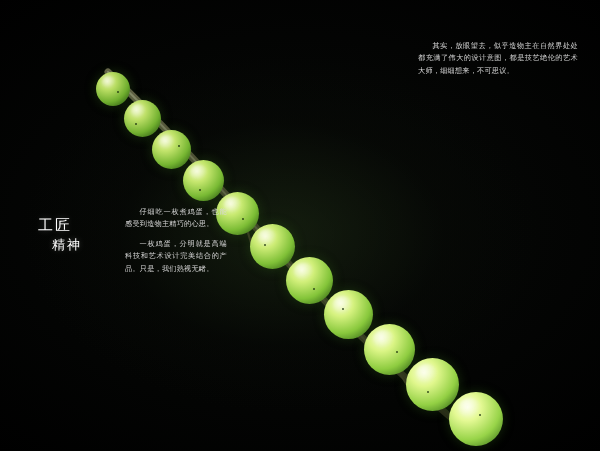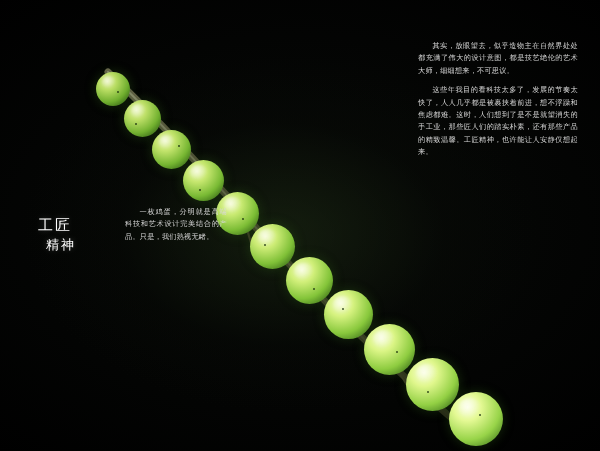--- a/index.html
+++ b/index.html
@@ -103,21 +103,21 @@
     line-height: 1.25;
     text-shadow: 0 0 6px rgba(255,255,255,0.25);
   }
   .title-vertical .l1 {
     display: block;
     font-size: 15px;
     margin-top: 6px;
   }
   .title-vertical .l2 {
     display: block;
-    margin-left: 8px;
+    margin-left: 14px;
     margin-top: 2px;
     font-size: 13px;
   }
 </style>
 </head>
 <body>
 
 <div class="page">
   <div class="bg-vignette"></div>
 
@@ -188,19 +188,19 @@
     </div>
   </div>
 
   <div class="title-vertical">
     <span class="l1">工匠</span>
     <span class="l2">精神</span>
   </div>
 
   <div class="txt" id="top-right-text">
     <p>其实，放眼望去，似乎造物主在自然界处处都充满了伟大的设计意图，都是技艺绝伦的艺术大师，细细想来，不可思议。</p>
-    <p>这些年我目的看科技太多了，发展的节奏太快了，人人几乎都是被裹挟着前进，想不浮躁和焦虑都难。这时，人们想到了是不是就望消失的手工业，那些匠人们的踏实朴素，还有那些产品的精致温馨。工匠精神，也许能让人安静仅想起来。</p>
   </div>
 
   <div class="txt" id="left-body-text">
+    <p>仔细吃一枚煮鸡蛋，也能感受到造物主精巧的心思。</p>
     <p>一枚鸡蛋，分明就是高端科技和艺术设计完美结合的产品。只是，我们熟视无睹。</p>
   </div>
 </div>
 
 </body></html>

